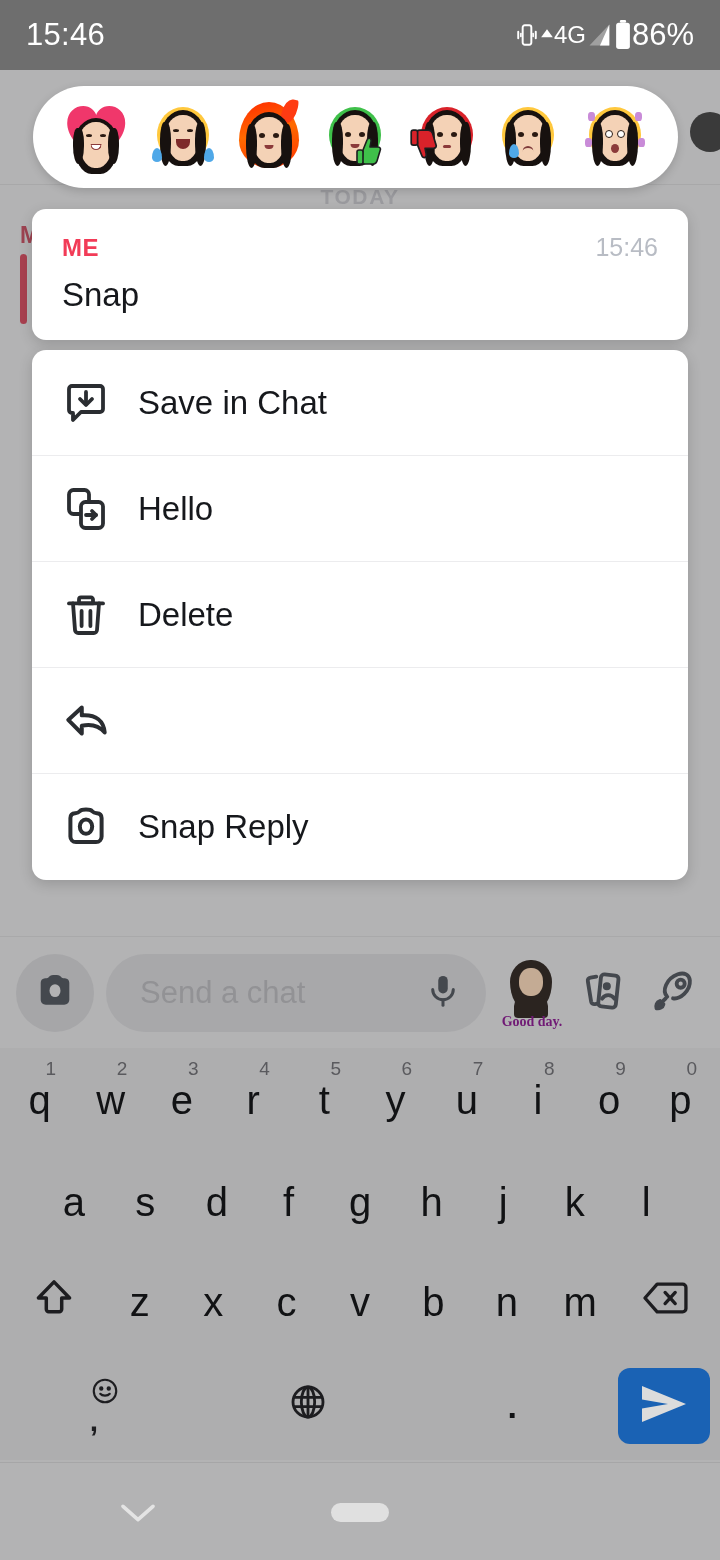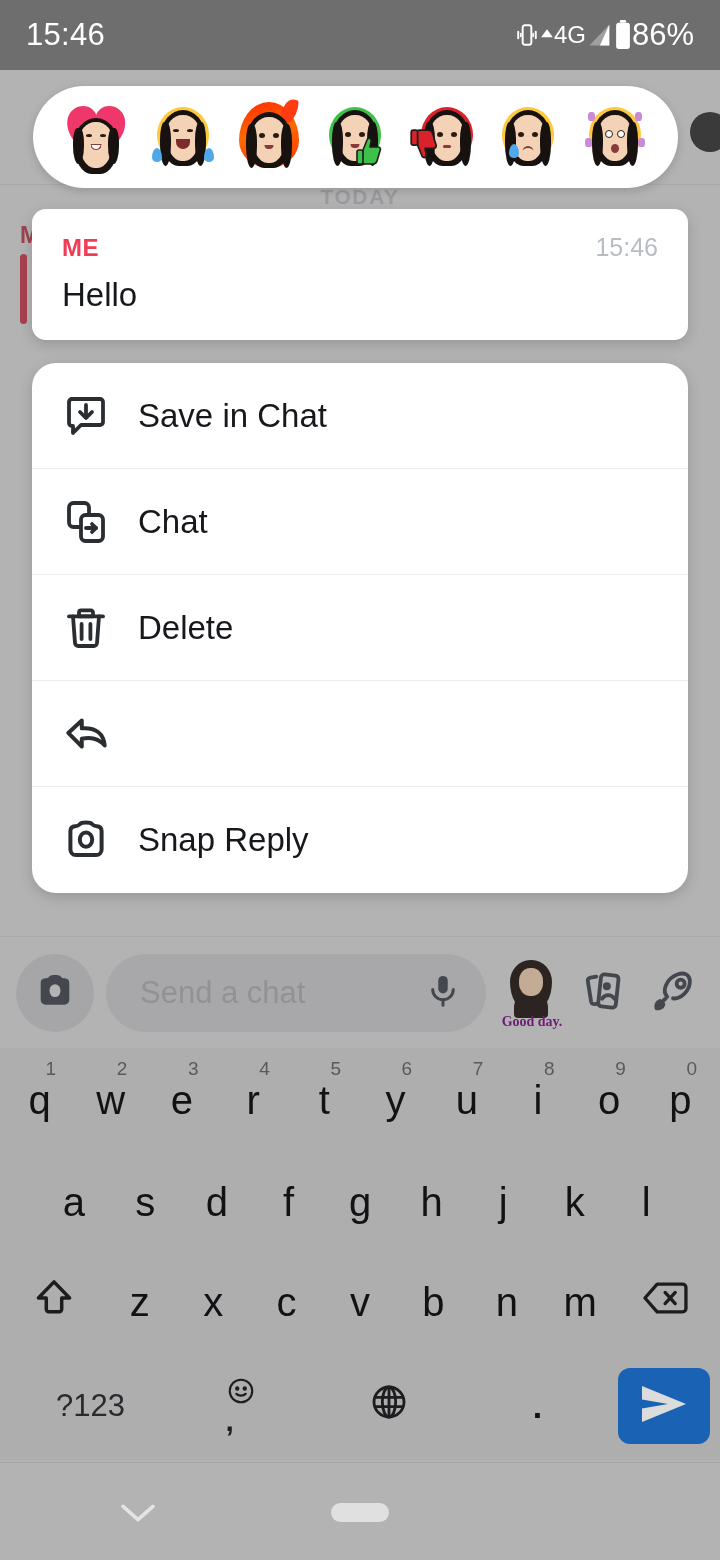--- a/index.html
+++ b/index.html
@@ -142,23 +142,23 @@
     padding: 24px 30px 0 30px;
     z-index: 20;
   }
   .msg-head { display: flex; justify-content: space-between; align-items: baseline; }
   .msg-sender { color: #f23b57; font-size: 24px; font-weight: 700; letter-spacing: .6px; }
   .msg-time { color: #b8bcc4; font-size: 25px; }
   .msg-body { margin-top: 14px; font-size: 33px; color: #16181c; }
 
   
   .ctx-menu {
-    position: absolute; top: 363px; left: 32px;
+    position: absolute; top: 350px; left: 32px;
     width: 656px;
-    background: #ffffff; border-radius: 24px;
+    background: #ffffff; border-radius: 14px;
     box-shadow: 0 4px 14px rgba(0,0,0,.16);
     overflow: hidden; z-index: 20;
   }
   .ctx-item {
     height: 106px; display: flex; align-items: center;
     padding-left: 30px; border-bottom: 1px solid #ececee;
   }
   .ctx-item:last-child { border-bottom: none; }
   .ctx-icon { width: 68px; display: flex; align-items: center; }
   .ctx-icon svg { display: block; }
@@ -425,21 +425,21 @@
       </div>
     </div>
 
   </div>
 
   <div class="msg-card">
     <div class="msg-head">
       <span class="msg-sender">ME</span>
       <span class="msg-time">15:46</span>
     </div>
-    <div class="msg-body">Hello</div>
+    <div class="msg-body">Snap</div>
   </div>
 
   <div class="ctx-menu">
 
     <div class="ctx-item">
       <span class="ctx-icon">
         <svg width="48" height="48" viewBox="0 0 24 24" fill="none" stroke="#2a2d31" stroke-width="1.9" stroke-linecap="round" stroke-linejoin="round">
           <path d="M5 3.5h14a1.5 1.5 0 0 1 1.5 1.5v10a1.5 1.5 0 0 1-1.5 1.5H9.5L5.5 20.5V17H5a1.5 1.5 0 0 1-1.5-1.5V5A1.5 1.5 0 0 1 5 3.5z"></path>
           <path d="M12 6.5v6"></path>
             <path d="M9 10l3 3 3-3"></path>
@@ -450,21 +450,21 @@
 
     <div class="ctx-item">
       <span class="ctx-icon">
         <svg width="48" height="48" viewBox="0 0 24 24" fill="none" stroke="#2a2d31" stroke-width="1.9" stroke-linecap="round" stroke-linejoin="round">
           <rect x="3.5" y="2.5" width="10" height="12" rx="2.2"></rect>
           <rect x="9.5" y="8.5" width="11" height="13" rx="2.2" fill="#fff"></rect>
           <path d="M12 15h5"></path>
             <path d="M15 13l2 2-2 2"></path>
         </svg>
       </span>
-      <span class="ctx-label">Chat</span>
+      <span class="ctx-label">Hello</span>
     </div>
 
     <div class="ctx-item">
       <span class="ctx-icon">
         <svg width="48" height="48" viewBox="0 0 24 24" fill="none" stroke="#2a2d31" stroke-width="1.9" stroke-linecap="round" stroke-linejoin="round">
           <path d="M3.5 6.2h17"></path>
           <path d="M9.5 3.2h5a1 1 0 0 1 1 1v2h-7v-2a1 1 0 0 1 1-1z"></path>
           <path d="M5.5 6.2l1 13.3a1.6 1.6 0 0 0 1.6 1.5h7.8a1.6 1.6 0 0 0 1.6-1.5l1-13.3"></path>
           <path d="M9.8 10v7.5"></path>
             <path d="M14.2 10v7.5"></path>
@@ -616,21 +616,20 @@
           <svg width="48" height="40" viewBox="0 0 26 20" fill="none" stroke="#1d1d20" stroke-width="1.8" stroke-linecap="round" stroke-linejoin="round">
             <path d="M8.2 2.5 H22 a1.8 1.8 0 0 1 1.8 1.8 v11.4 a1.8 1.8 0 0 1-1.8 1.8 H8.2 L1.6 10 Z"></path>
             <path d="M12.5 7 L18 13"></path>
               <path d="M18 7 L12.5 13"></path>
           </svg>
         </span>
       </div>
     </div>
 
     <div class="kb-row r4">
-      <div class="key key-sym">?123</div>
       <div class="key key-emoji">
         <span style="position:absolute;top:18px;left:50%;margin-left:-14px;">
           <svg width="30" height="30" viewBox="0 0 24 24" fill="none" stroke="#1d1d20" stroke-width="1.7">
             <circle cx="12" cy="12" r="9"></circle>
             <circle cx="9" cy="10" r=".9" fill="#1d1d20"></circle>
               <circle cx="15" cy="10" r=".9" fill="#1d1d20"></circle>
             <path d="M8.2 14.2 C9.8 16.2 14.2 16.2 15.8 14.2" stroke-linecap="round"></path>
           </svg>
         </span>
         <span class="comma">,</span>

